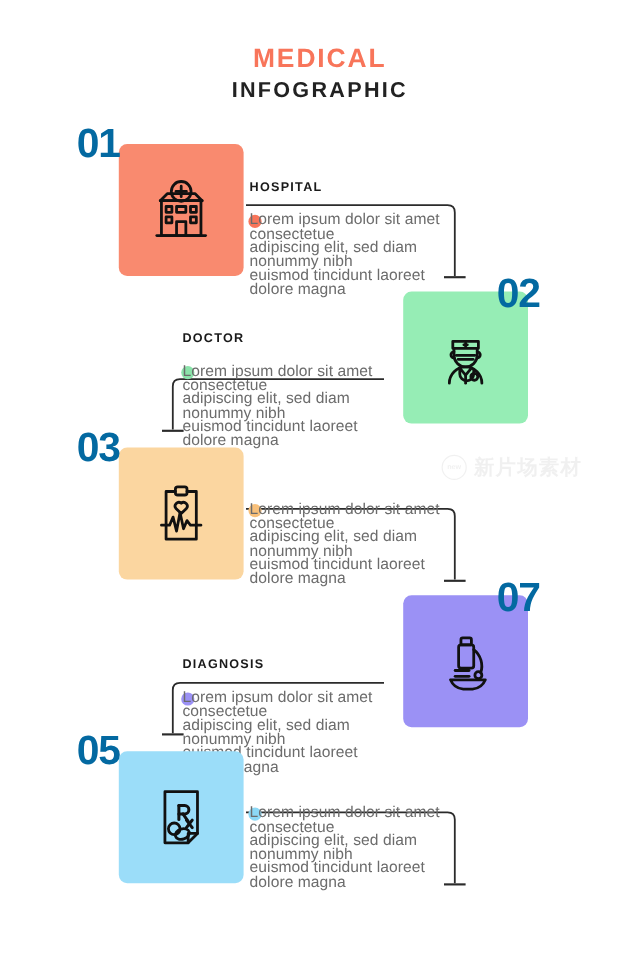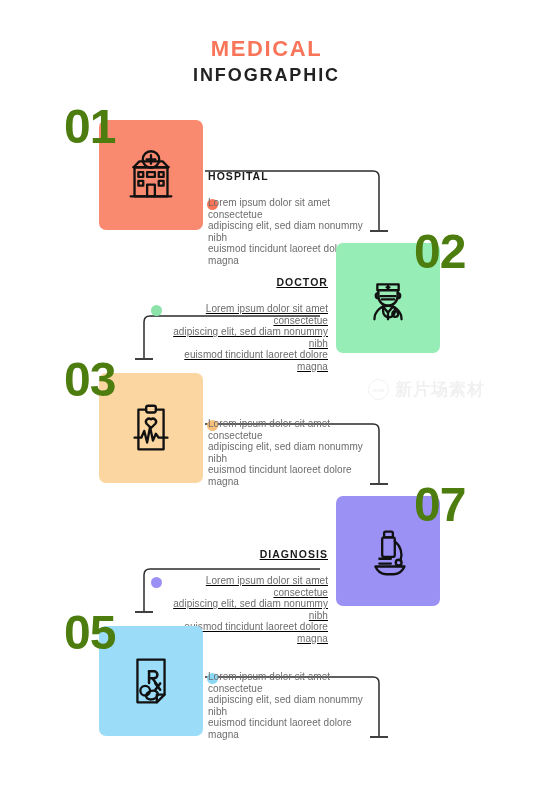--- a/index.html
+++ b/index.html
@@ -31,43 +31,43 @@
   .icon-box {
     position: absolute;
     width: 104px; height: 110px;
     border-radius: 7px;
     display: flex; align-items: center; justify-content: center;
   }
   .icon-box svg { display: block; }
 
   .step-num {
     position: absolute;
-    font-size: 48px; font-weight: 800;
+    font-size: 34px; font-weight: 800;
     letter-spacing: -1px;
-    color: #4d7c0f;
+    color: #0369a1;
     line-height: 1;
   }
 
   .text-col { position: absolute; width: 176px; }
   .text-col.left  { text-align: left; }
-  .text-col.right { text-align: right; text-decoration: underline; }
+  .text-col.right { text-align: left; }
 
   .step-head {
     font-size: 10.5px; font-weight: 700; letter-spacing: 1.05px;
     color: #1a1a1a; white-space: nowrap;
   }
   .body-row { position: relative; margin-top: 15px; }
   .bullet-dot {
     position: absolute; top: 2px; left: -1px;
     width: 11px; height: 11px; border-radius: 50%;
   }
   .text-col.right .bullet-dot { left: -1px; }
   .body-text {
     position: relative;
-    font-size: 10px; line-height: 11.6px;
+    font-size: 13px; line-height: 11.6px;
     color: #6c6c6c; letter-spacing: 0.06px;
     white-space: pre-line;
   }
 
   
   .connector { position: absolute; pointer-events: none; }
   .connector svg { display: block; overflow: visible; }
 
   
   .watermark {
@@ -147,21 +147,21 @@
         <rect x="28" y="29" width="8" height="5"></rect>
         <rect x="40" y="29" width="5" height="5"></rect>
 
         <rect x="19" y="38" width="5" height="5"></rect>
         <rect x="40" y="38" width="5" height="5"></rect>
 
         <path d="M28 54 V42 H36 V54"></path>
       </svg>
     </div>
     <div class="step-num" style="top:103px; left:64px;">01</div>
-    <div class="text-col left" style="top:150px; left:208px;margin-top:20px;">
+    <div class="text-col left" style="top:150px; left:208px;">
       <div class="step-head">HOSPITAL</div>
       <div class="body-row">
         <span class="bullet-dot" style="background:#F8755A;"></span>
         <div class="body-text">Lorem ipsum dolor sit amet consectetue
 adipiscing elit, sed diam nonummy nibh
 euismod tincidunt laoreet dolore magna</div>
       </div>
     </div>
   </div>
 

